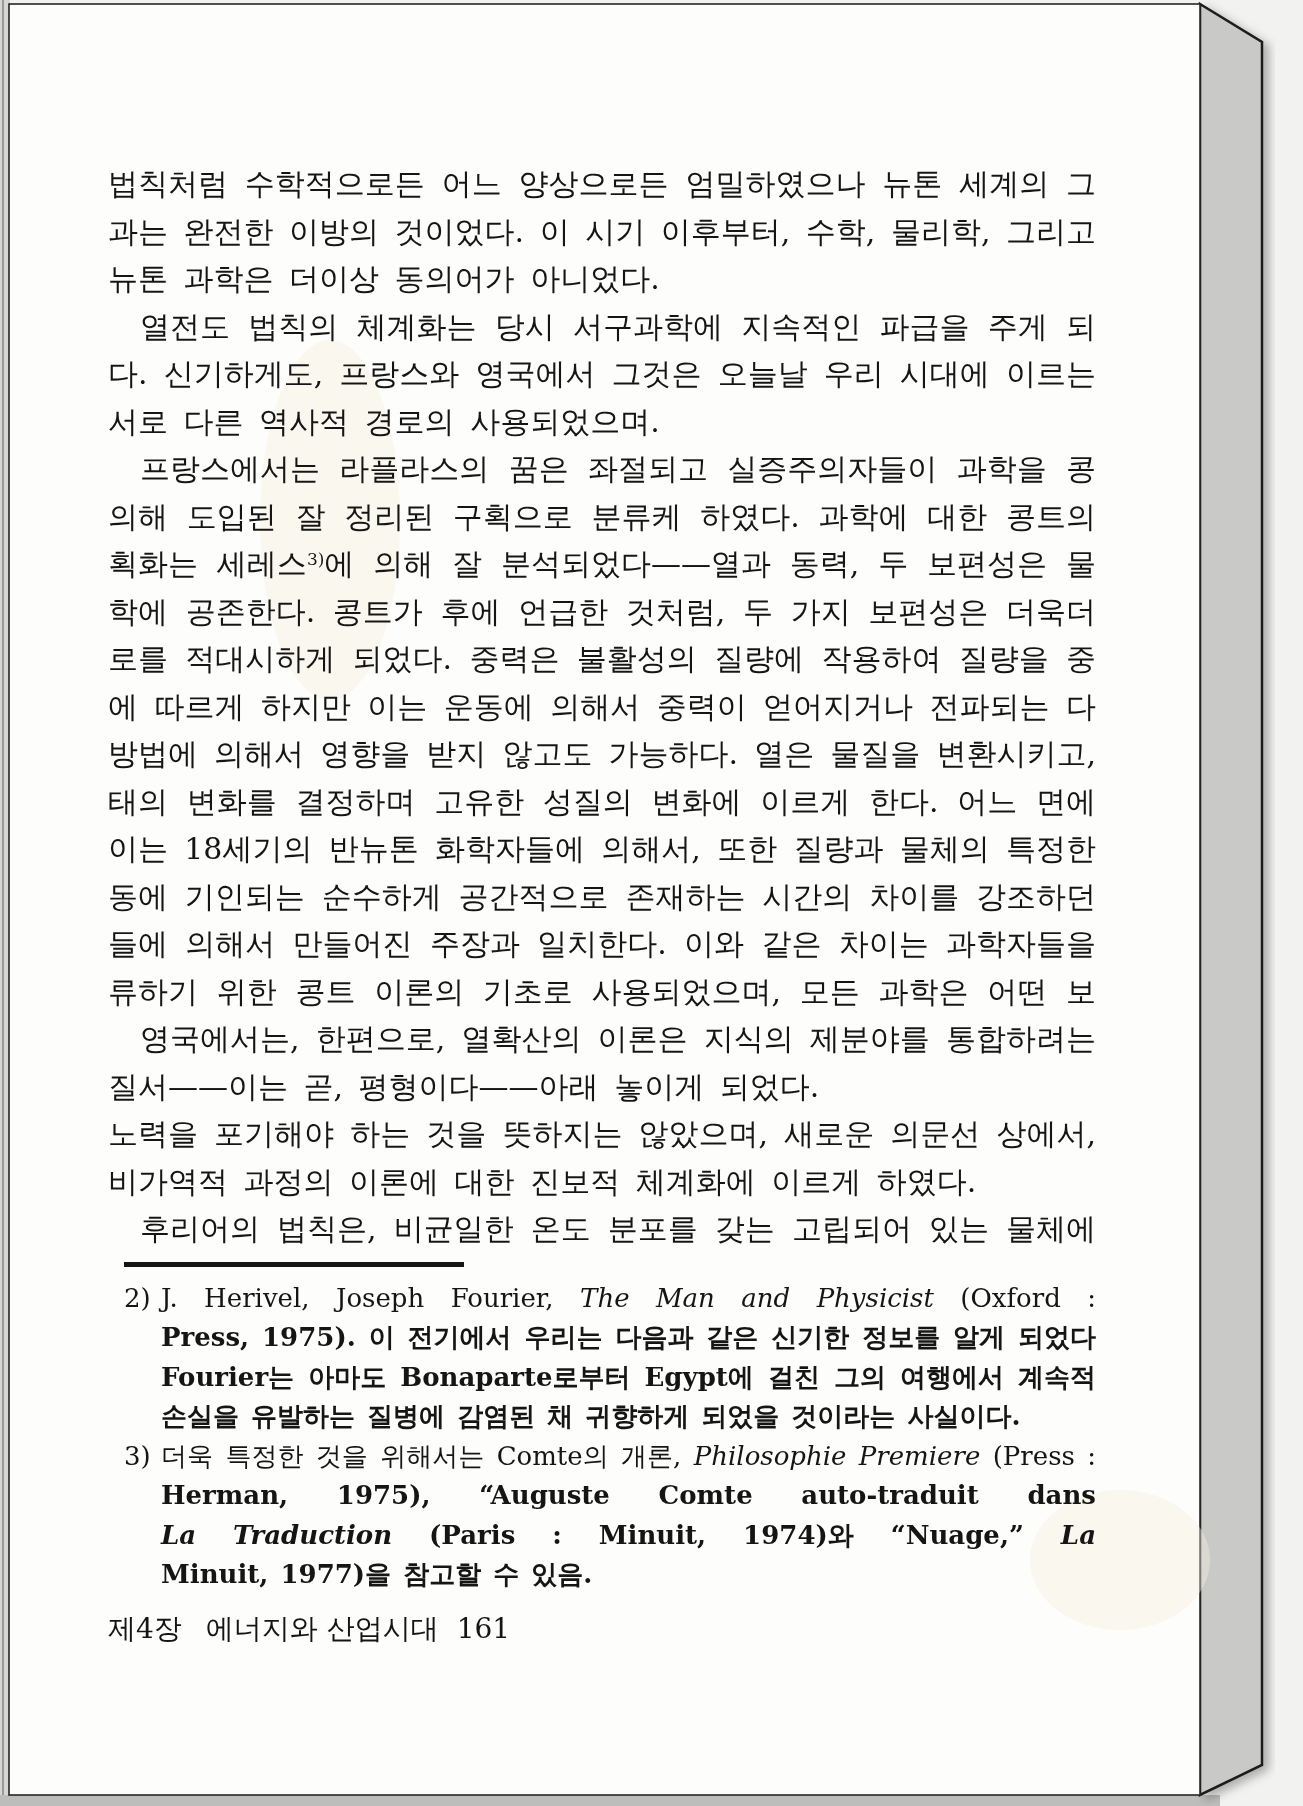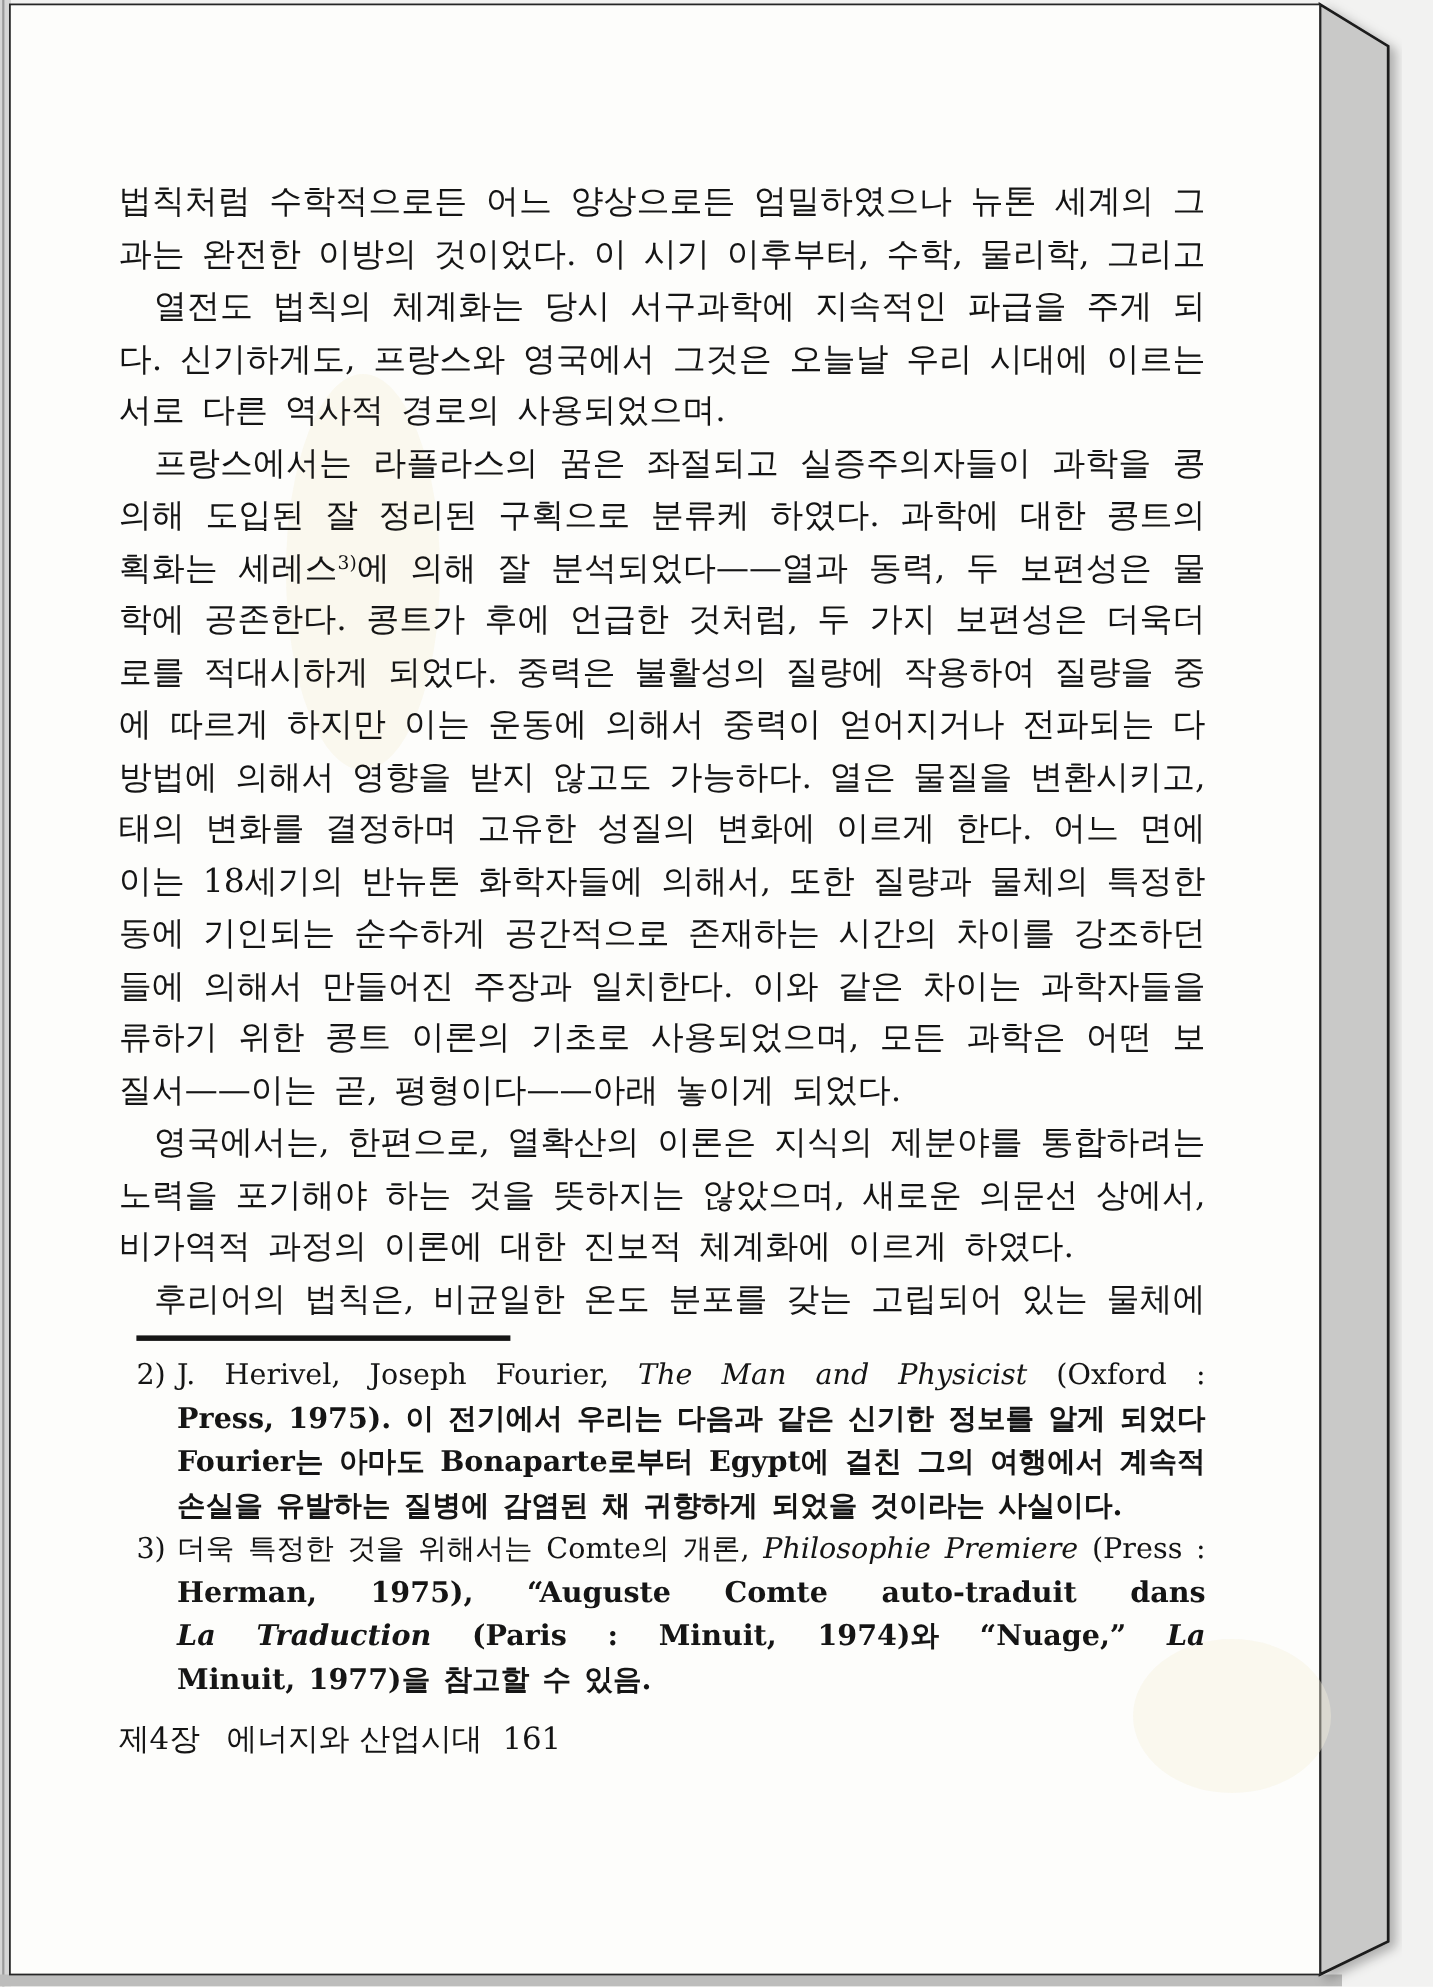--- a/index.html
+++ b/index.html
@@ -59,37 +59,38 @@
   <polygon points="1200,4 1262,42 1262,1765 1200,1795" fill="#c9c9c8" stroke="#1b1b1b" stroke-width="2.5" filter="url(#edge-shadow)"></polygon>
   <rect x="9" y="4" width="1191" height="1791" fill="#fdfdfb" stroke="#262626" stroke-width="1.6"></rect>
   <ellipse cx="330" cy="520" rx="70" ry="180" fill="#f6f1dd" opacity="0.45"></ellipse>
   <ellipse cx="1120" cy="1560" rx="90" ry="70" fill="#f6f1dd" opacity="0.4"></ellipse>
 </svg>
 
 <div class="page-content">
   <div class="textcol">
     <div class="bline">법칙처럼 수학적으로든 어느 양상으로든 엄밀하였으나 뉴톤 세계의 그것</div>
     <div class="bline">과는 완전한 이방의 것이었다. 이 시기 이후부터, 수학, 물리학, 그리고</div>
+    <div class="bline para-end">뉴톤 과학은 더이상 동의어가 아니었다.</div>
     <div class="bline indent">열전도 법칙의 체계화는 당시 서구과학에 지속적인 파급을 주게 되었</div>
     <div class="bline">다. 신기하게도, 프랑스와 영국에서 그것은 오늘날 우리 시대에 이르는</div>
     <div class="bline para-end">서로 다른 역사적 경로의 사용되었으며.</div>
     <div class="bline indent">프랑스에서는 라플라스의 꿈은 좌절되고 실증주의자들이 과학을 콩트에</div>
     <div class="bline">의해 도입된 잘 정리된 구획으로 분류케 하였다. 과학에 대한 콩트의 구</div>
     <div class="bline"><span>획화는 세레스</span><sup class="fn-ref">3)</sup><span>에 의해 잘 분석되었다——열과 동력, 두 보편성은 물리</span></div>
     <div class="bline">학에 공존한다. 콩트가 후에 언급한 것처럼, 두 가지 보편성은 더욱더 서</div>
     <div class="bline">로를 적대시하게 되었다. 중력은 불활성의 질량에 작용하여 질량을 중력</div>
     <div class="bline">에 따르게 하지만 이는 운동에 의해서 중력이 얻어지거나 전파되는 다른</div>
     <div class="bline">방법에 의해서 영향을 받지 않고도 가능하다. 열은 물질을 변환시키고, 상</div>
     <div class="bline">태의 변화를 결정하며 고유한 성질의 변화에 이르게 한다. 어느 면에서,</div>
     <div class="bline">이는 18세기의 반뉴톤 화학자들에 의해서, 또한 질량과 물체의 특정한 활</div>
     <div class="bline">동에 기인되는 순수하게 공간적으로 존재하는 시간의 차이를 강조하던 이</div>
     <div class="bline">들에 의해서 만들어진 주장과 일치한다. 이와 같은 차이는 과학자들을 분</div>
     <div class="bline">류하기 위한 콩트 이론의 기초로 사용되었으며, 모든 과학은 어떤 보편적</div>
+    <div class="bline indent">영국에서는, 한편으로, 열확산의 이론은 지식의 제분야를 통합하려는</div>
     <div class="bline para-end">질서——이는 곧, 평형이다——아래 놓이게 되었다.</div>
-    <div class="bline indent">영국에서는, 한편으로, 열확산의 이론은 지식의 제분야를 통합하려는</div>
     <div class="bline">노력을 포기해야 하는 것을 뜻하지는 않았으며, 새로운 의문선 상에서,</div>
     <div class="bline para-end">비가역적 과정의 이론에 대한 진보적 체계화에 이르게 하였다.</div>
     <div class="bline indent">후리어의 법칙은, 비균일한 온도 분포를 갖는 고립되어 있는 물체에 적</div>
   </div>
 
   <hr class="fn-rule">
 
   <div class="footnotes">
     <div class="fn-line"><span class="fn-marker">2)</span><span>J. Herivel, Joseph Fourier, </span><span class="it">The Man and Physicist</span><span> (Oxford : Clarendon</span></div>
     <div class="fn-line fn-cont">Press, 1975). 이 전기에서 우리는 다음과 같은 신기한 정보를 알게 되었다 :</div>

